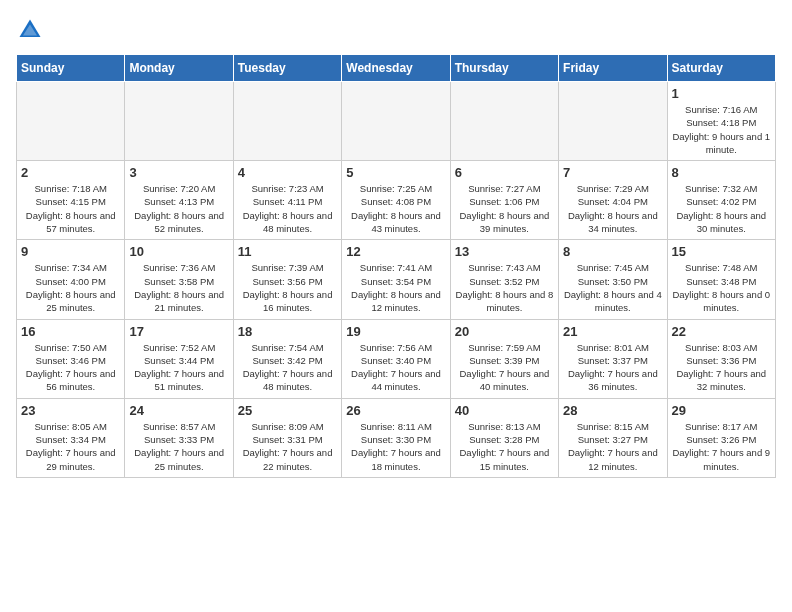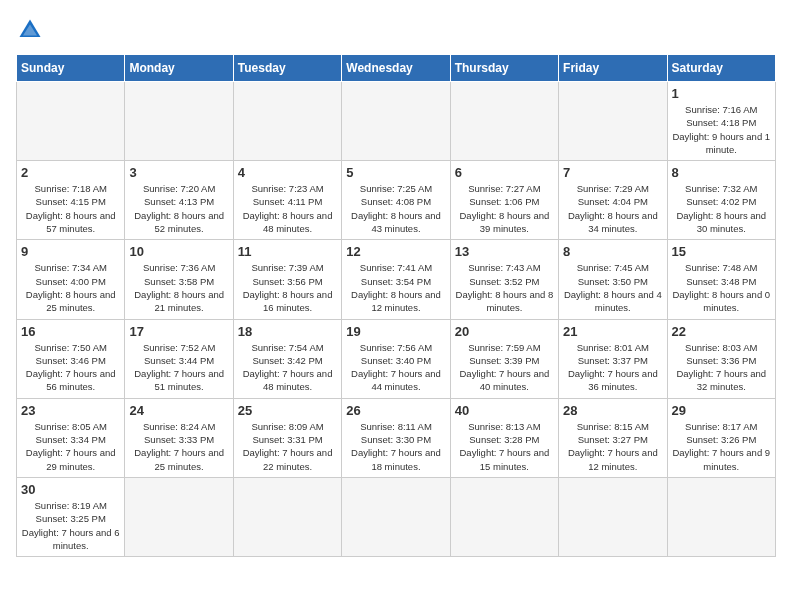--- a/index.html
+++ b/index.html
@@ -264,21 +264,21 @@
       </tr>
       <tr>
         <td>
           <span class="day-number">23</span>
           <div class="day-info">Sunrise: 8:05 AM
 Sunset: 3:34 PM
 Daylight: 7 hours and 29 minutes.</div>
         </td>
         <td>
           <span class="day-number">24</span>
-          <div class="day-info">Sunrise: 8:24 AM
+          <div class="day-info">Sunrise: 8:57 AM
 Sunset: 3:33 PM
 Daylight: 7 hours and 25 minutes.</div>
         </td>
         <td>
           <span class="day-number">25</span>
           <div class="day-info">Sunrise: 8:09 AM
 Sunset: 3:31 PM
 Daylight: 7 hours and 22 minutes.</div>
         </td>
         <td>
@@ -299,28 +299,14 @@
 Sunset: 3:27 PM
 Daylight: 7 hours and 12 minutes.</div>
         </td>
         <td>
           <span class="day-number">29</span>
           <div class="day-info">Sunrise: 8:17 AM
 Sunset: 3:26 PM
 Daylight: 7 hours and 9 minutes.</div>
         </td>
       </tr>
-      <tr>
-        <td>
-          <span class="day-number">30</span>
-          <div class="day-info">Sunrise: 8:19 AM
-Sunset: 3:25 PM
-Daylight: 7 hours and 6 minutes.</div>
-        </td>
-        <td class="empty"></td>
-        <td class="empty"></td>
-        <td class="empty"></td>
-        <td class="empty"></td>
-        <td class="empty"></td>
-        <td class="empty"></td>
-      </tr>
     </tbody>
 </table>
 
 </body></html>

